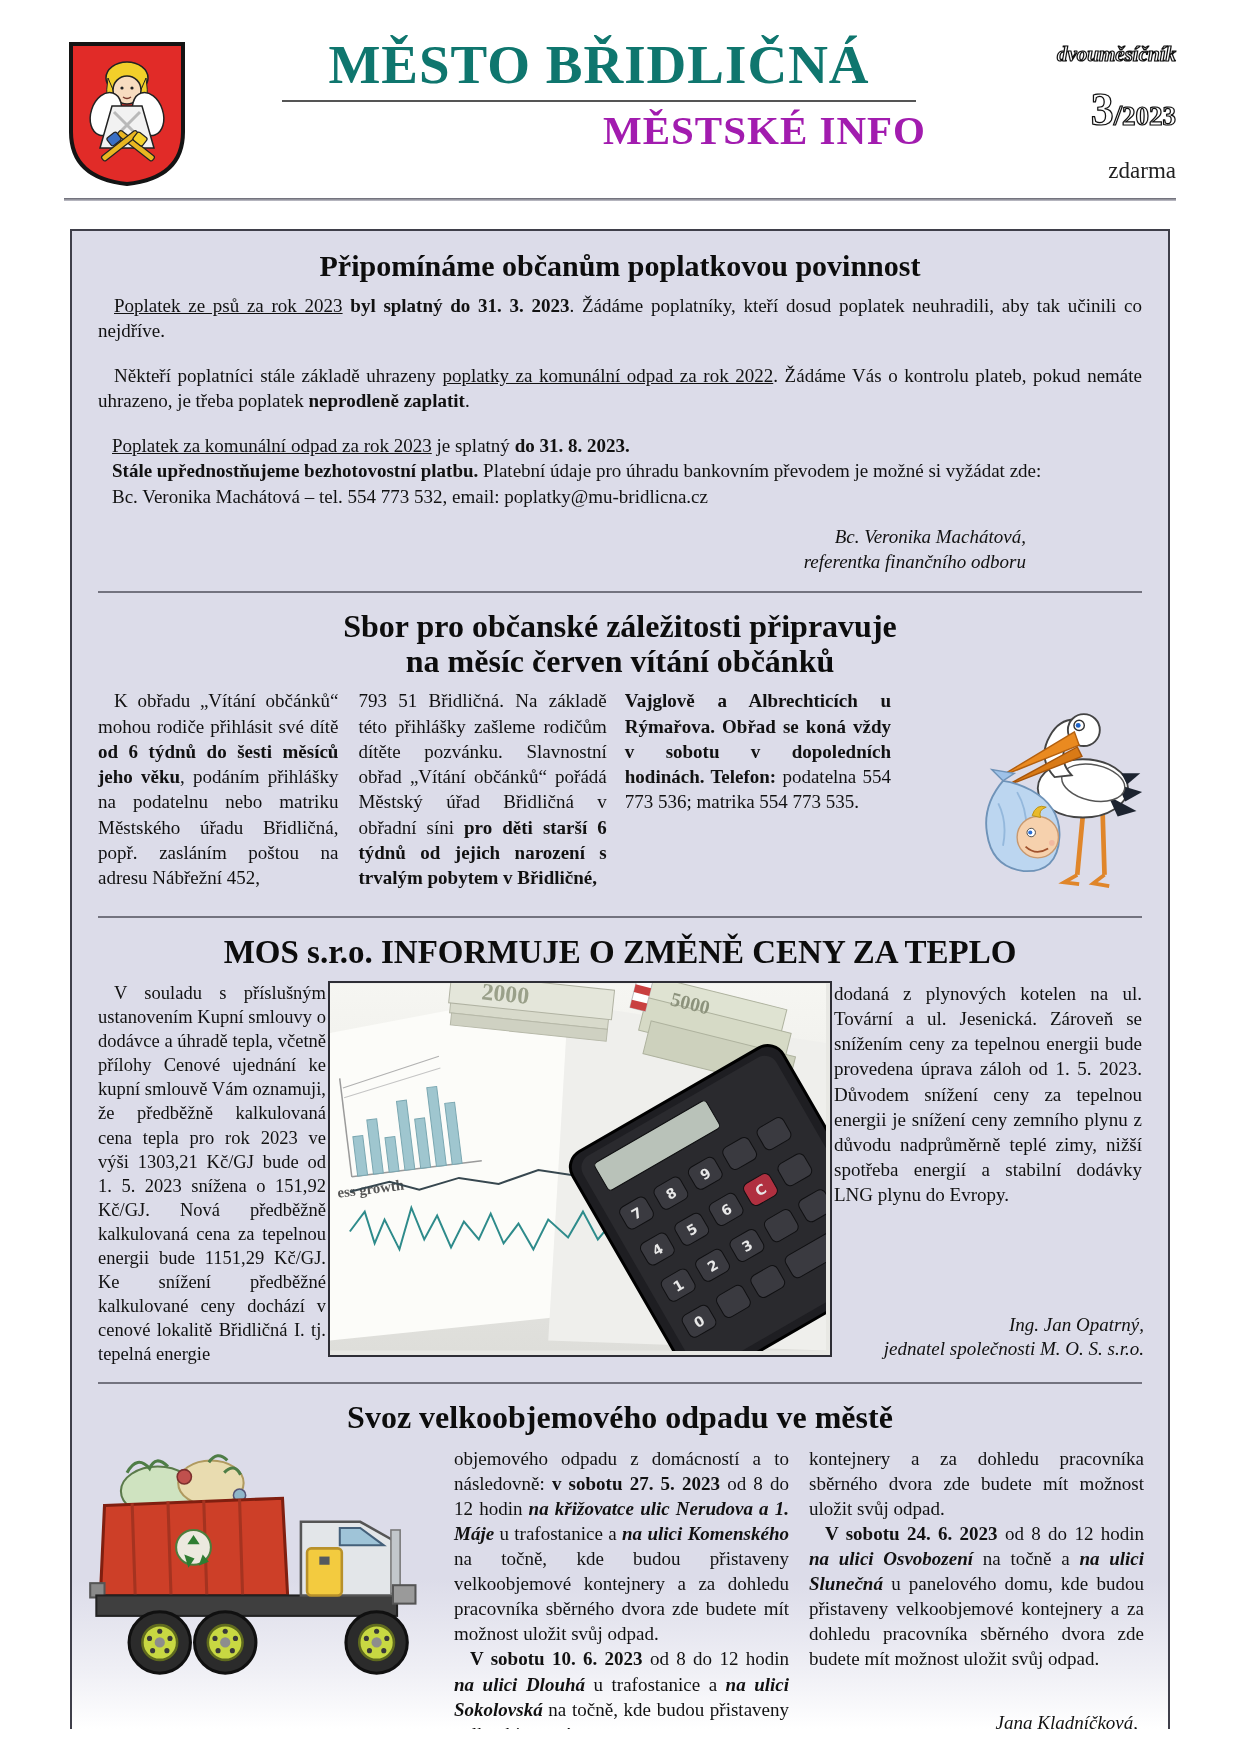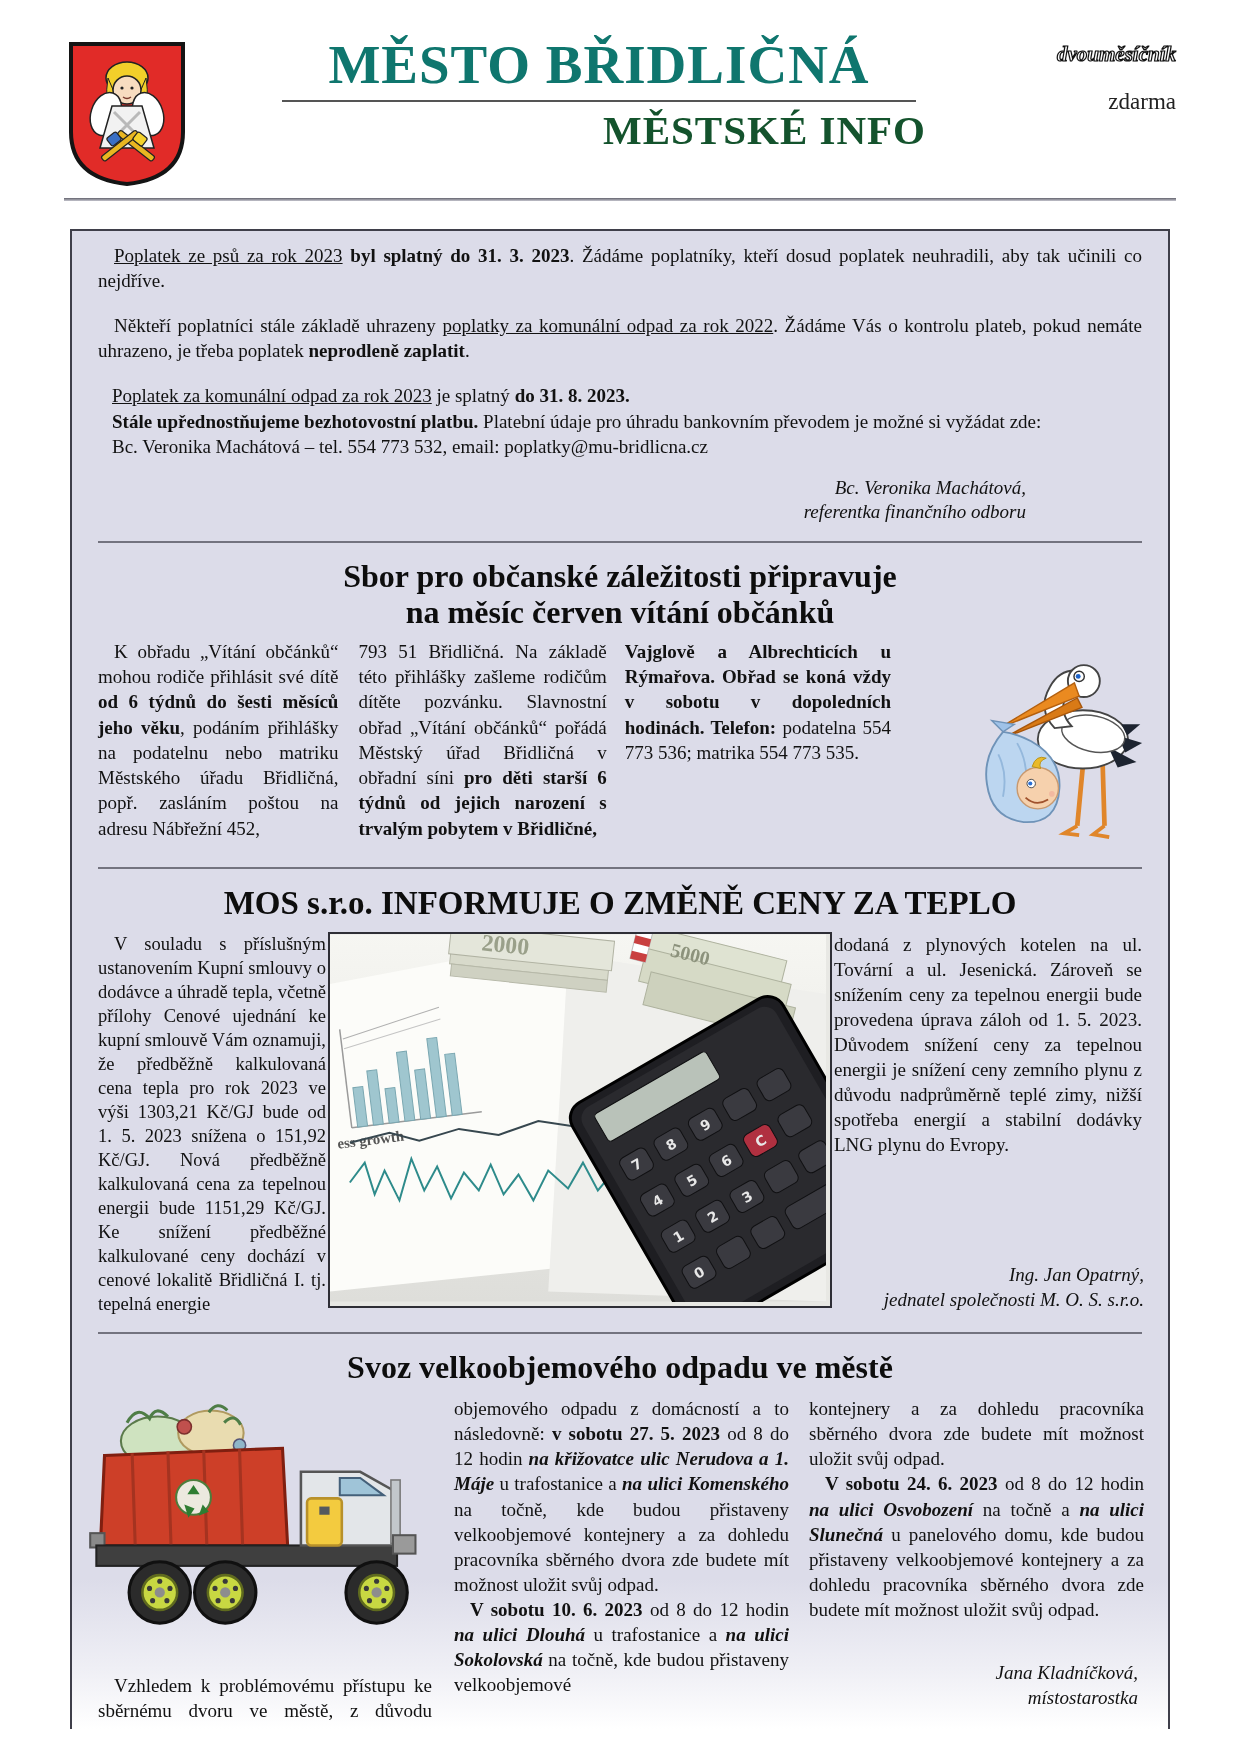--- a/index.html
+++ b/index.html
@@ -11,21 +11,21 @@
   .b{font-weight:bold}
   .i{font-style:italic}
   .u{text-decoration:underline}
 
   
   .masthead{position:relative;margin:36px 64px 0 64px;height:152px;}
   .coa{position:absolute;left:2px;top:4px;width:122px;height:148px;}
   .mast-center{margin-left:190px;width:690px;text-align:center;}
   .city-title{font-size:55px;font-weight:bold;color:#0f766e;letter-spacing:1px;line-height:1.05;margin-top:8px;}
   .mast-rule{height:2px;background:#555;width:92%;margin:6px auto 4px auto;}
-  .mast-sub{font-size:41px;font-weight:bold;color:#14532d;text-align:right;padding-right:18px;letter-spacing:1px;}
+  .mast-sub{font-size:41px;font-weight:bold;color:#a21caf;text-align:right;padding-right:18px;letter-spacing:1px;}
   .mast-right{position:absolute;right:0;top:6px;width:175px;text-align:right;}
   .outline{color:#fdfdfd;-webkit-text-stroke:1.2px #111;text-shadow:0 0 1px #111;}
   .periodicity{font-size:21px;font-weight:bold;font-style:italic;}
   .issue{margin-top:16px;font-weight:bold;}
   .issue-no{font-size:46px;}
   .issue-sep{font-size:30px;}
   .issue-yr{font-size:27px;}
   .price{font-size:23px;margin-top:22px;color:#222;}
   .top-rule{margin:10px 64px 0 64px;height:3px;background:linear-gradient(180deg,#63636d,#c5c5ce);}
 
@@ -98,28 +98,30 @@
   </svg>
 
   <div class="mast-center">
     <div class="city-title">MĚSTO BŘIDLIČNÁ</div>
     <div class="mast-rule"></div>
     <div class="mast-sub">MĚSTSKÉ INFO</div>
   </div>
 
   <div class="mast-right">
     <div class="periodicity outline">dvouměsíčník</div>
+    <div class="issue outline"><span class="issue-no">3</span><span class="issue-sep">/</span><span class="issue-yr">2023</span></div>
     <div class="price">zdarma</div>
   </div>
 </div>
 <div class="top-rule"></div>
 
 <div class="content-box">
 
   <div class="sec-fees">
+    <h2 class="sec-title">Připomínáme občanům poplatkovou povinnost</h2>
     <p class="para ind"><span class="u">Poplatek ze psů za rok 2023</span><span> </span><span class="b">byl splatný do 31. 3. 2023</span><span>. Žádáme poplatníky, kteří dosud poplatek neuhradili, aby tak učinili co nejdříve.</span></p>
     <div class="gap"></div>
     <p class="para ind"><span>Někteří poplatníci stále základě uhrazeny </span><span class="u">poplatky za komunální odpad za rok 2022</span><span>. Žádáme Vás o kontrolu plateb, pokud nemáte uhrazeno, je třeba poplatek </span><span class="b">neprodleně zaplatit</span><span>.</span></p>
     <div class="gap"></div>
     <div class="line"><span class="u">Poplatek za komunální odpad za rok 2023</span><span> je splatný </span><span class="b">do 31. 8. 2023.</span></div>
     <div class="line"><span class="b">Stále upřednostňujeme bezhotovostní platbu.</span><span> Platební údaje pro úhradu bankovním převodem je možné si vyžádat zde:</span></div>
     <div class="line"><span>Bc. Veronika Machátová – tel. 554 773 532, email: poplatky@mu-bridlicna.cz</span></div>
     <div class="sig">
       <div>Bc. Veronika Machátová,</div>
       <div>referentka finančního odboru</div>

